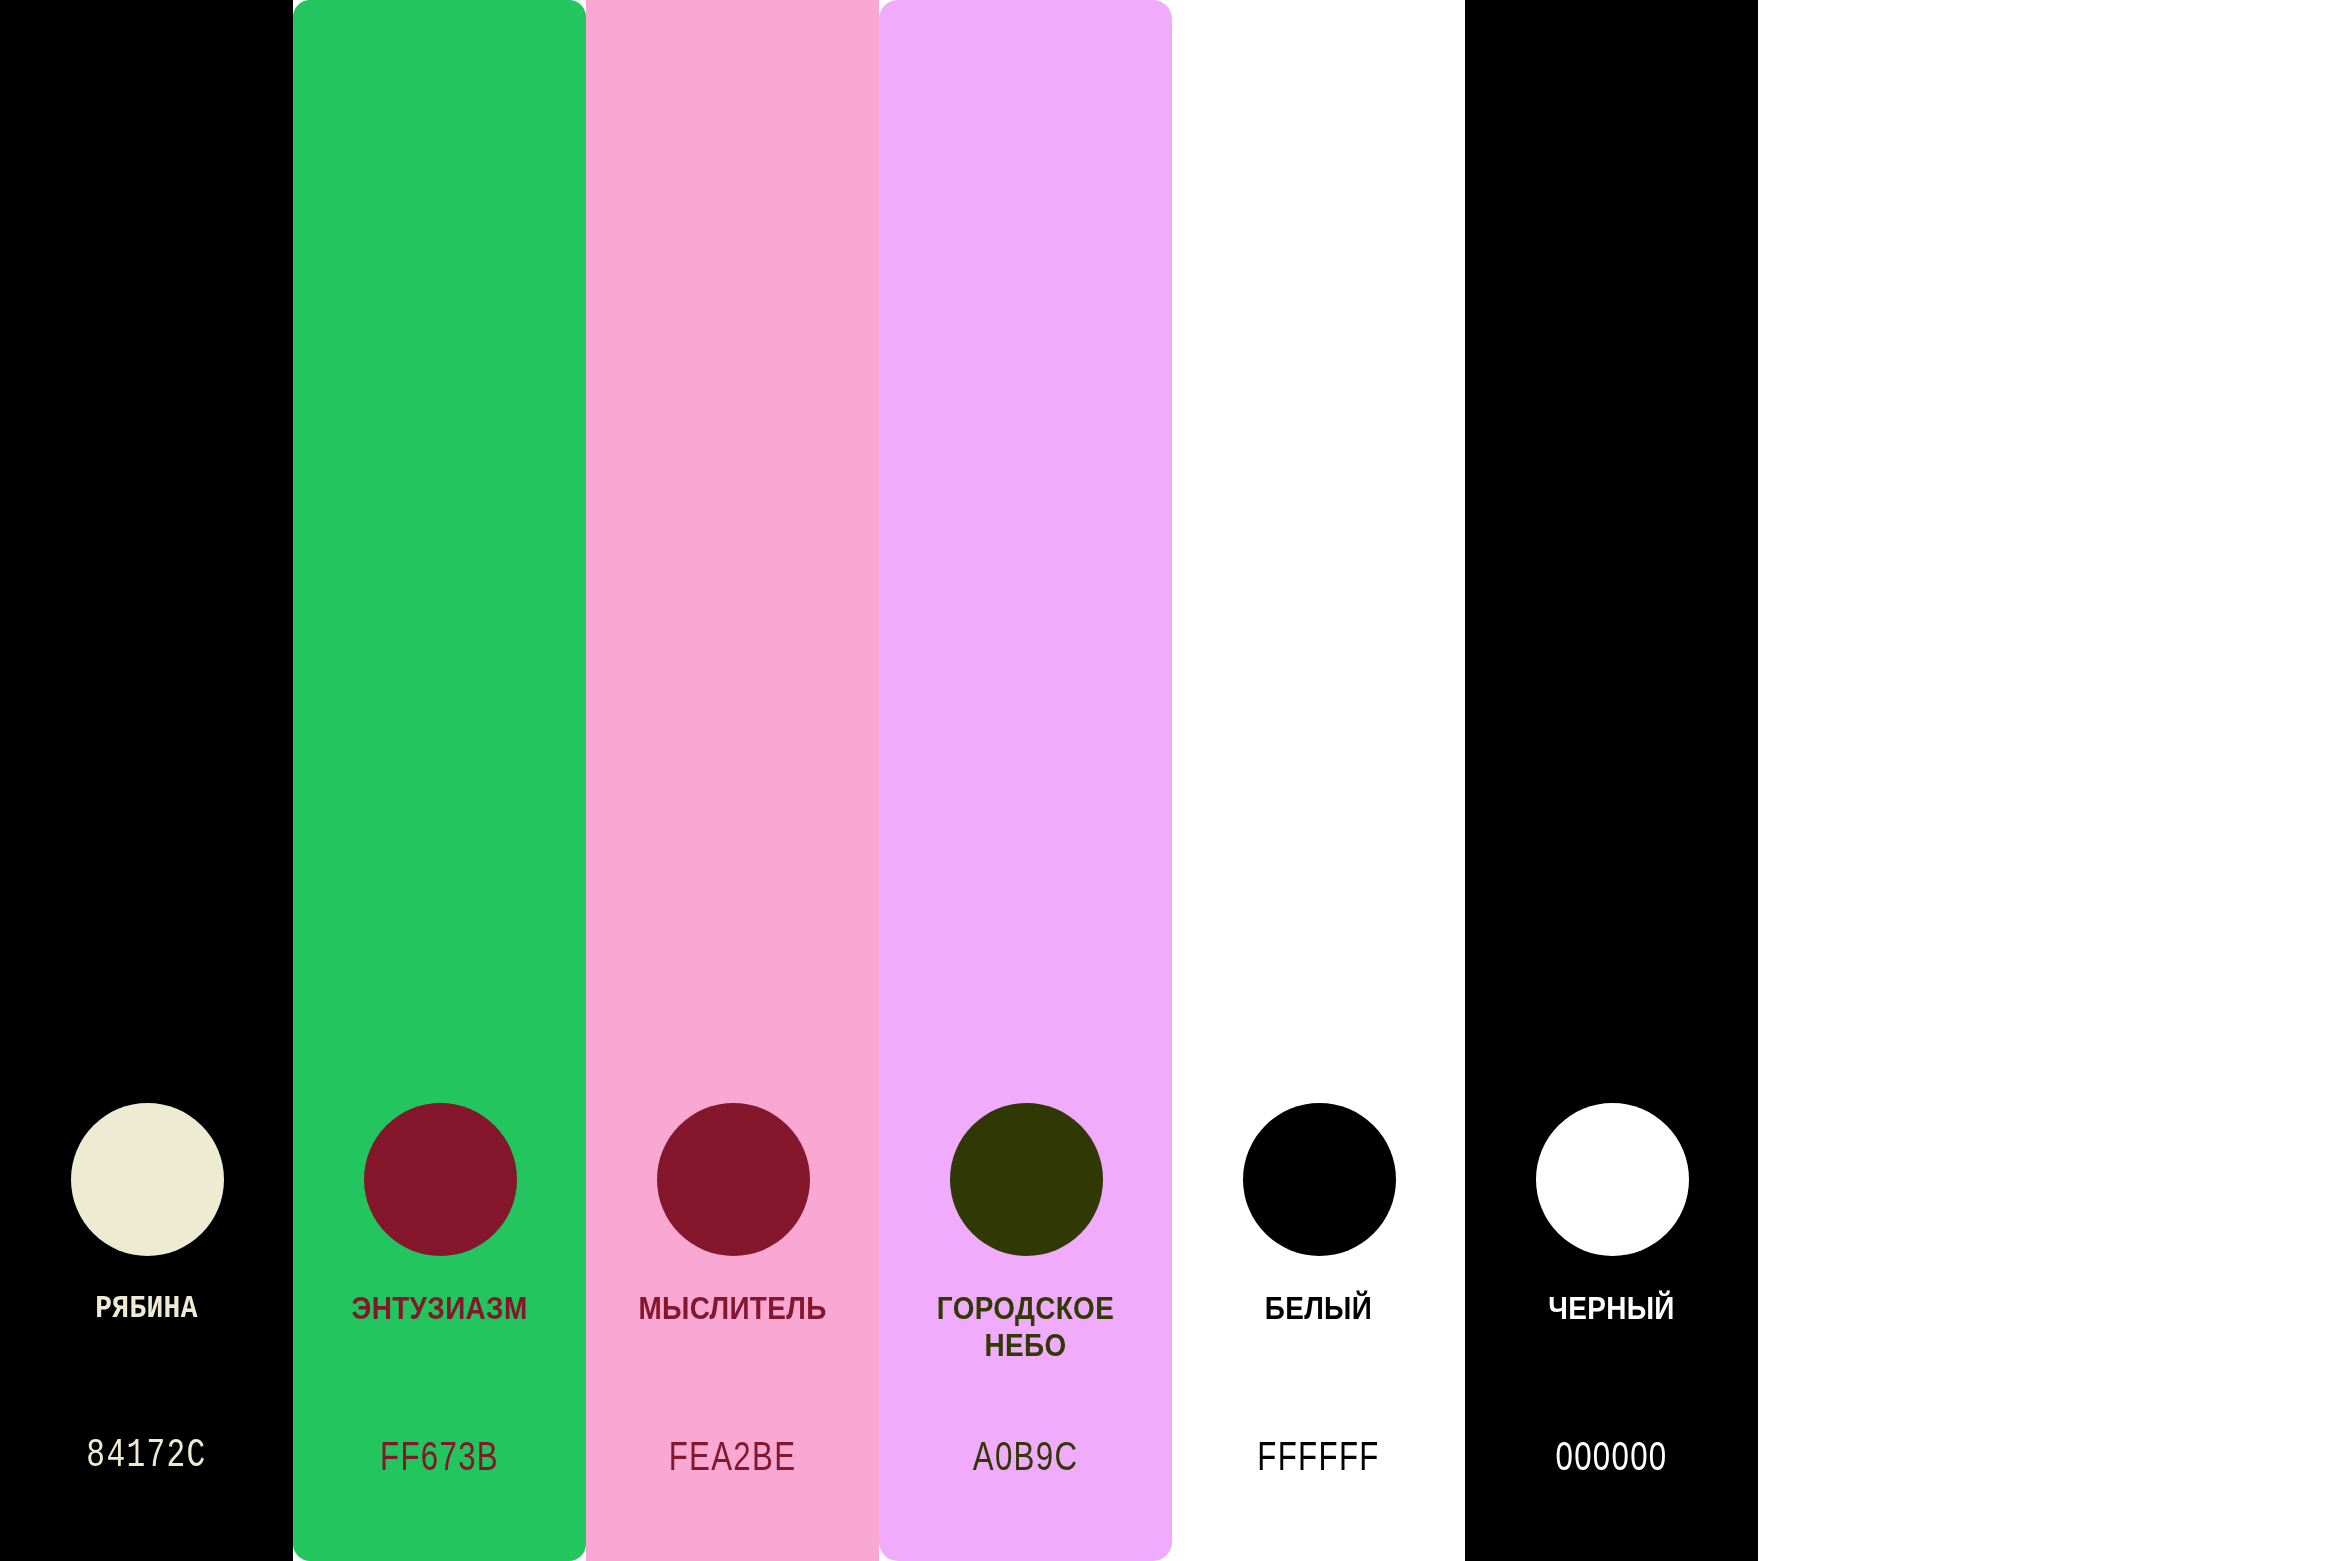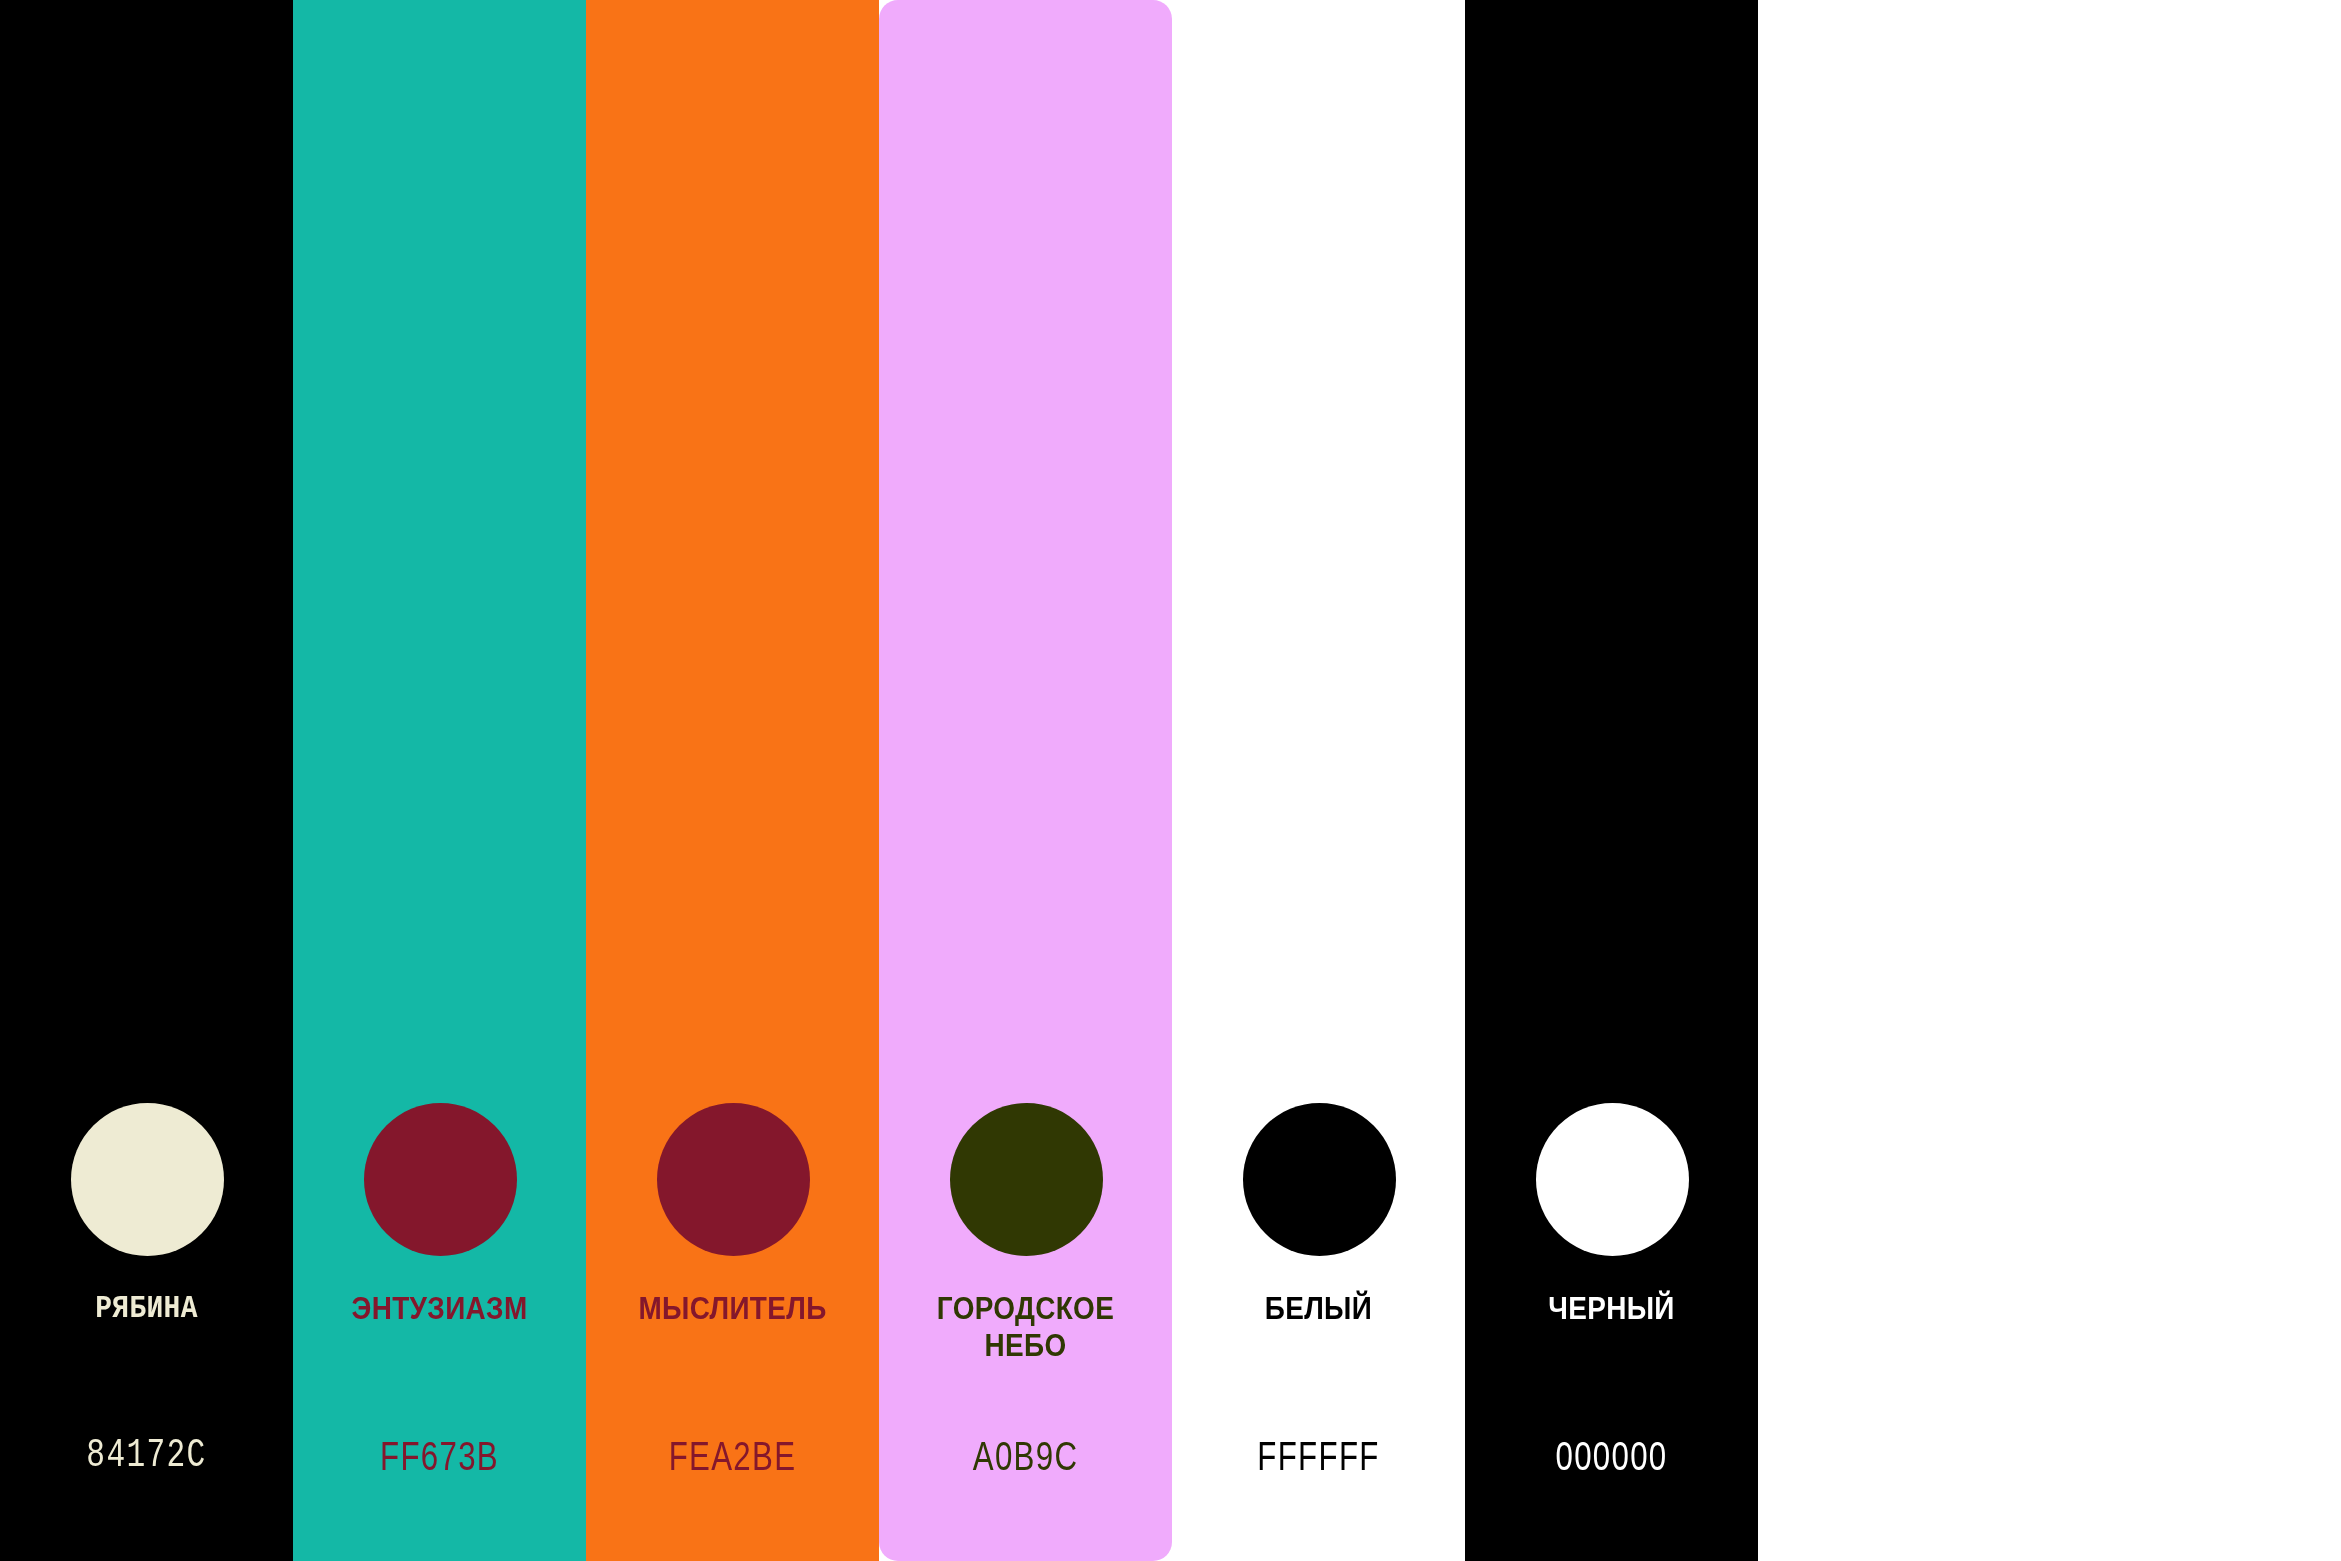--- a/index.html
+++ b/index.html
@@ -72,26 +72,26 @@
 </style>
 </head>
 <body>
 
 <div class="palette" id="board">
     <div class="column" style="background: #000000; font-family: Liberation Mono, monospace;">
       <div class="swatch-dot" style="background: rgb(238, 235, 211);"></div>
       <div class="name" style="color: rgb(238, 235, 211);">РЯБИНА</div>
       <div class="hex" style="color: rgb(238, 235, 211);">84172C</div>
     </div>
-    <div class="column" style="background: #14b8a6;">
+    <div class="column" style="background: #22c55e; border-radius: 17px;">
       <div class="swatch-dot" style="background: rgb(132, 23, 44);"></div>
       <div class="name" style="color: rgb(132, 23, 44);">ЭНТУЗИАЗМ</div>
       <div class="hex" style="color: rgb(132, 23, 44);">FF673B</div>
     </div>
-    <div class="column" style="background: #f97316; padding-left: 36px;">
+    <div class="column" style="background: #f9a8d4; padding-left: 36px;">
       <div class="swatch-dot" style="background: rgb(132, 23, 44);"></div>
       <div class="name" style="color: rgb(132, 23, 44);">МЫСЛИТЕЛЬ</div>
       <div class="hex" style="color: rgb(132, 23, 44);">FEA2BE</div>
     </div>
     <div class="column" style="background: #f0abfc; border-radius: 19px;">
       <div class="swatch-dot" style="background: rgb(48, 56, 3);"></div>
       <div class="name" style="color: rgb(48, 56, 3);">ГОРОДСКОЕ НЕБО</div>
       <div class="hex" style="color: rgb(48, 56, 3);">A0B9C</div>
     </div>
     <div class="column" style="background: rgb(255, 255, 255);">

